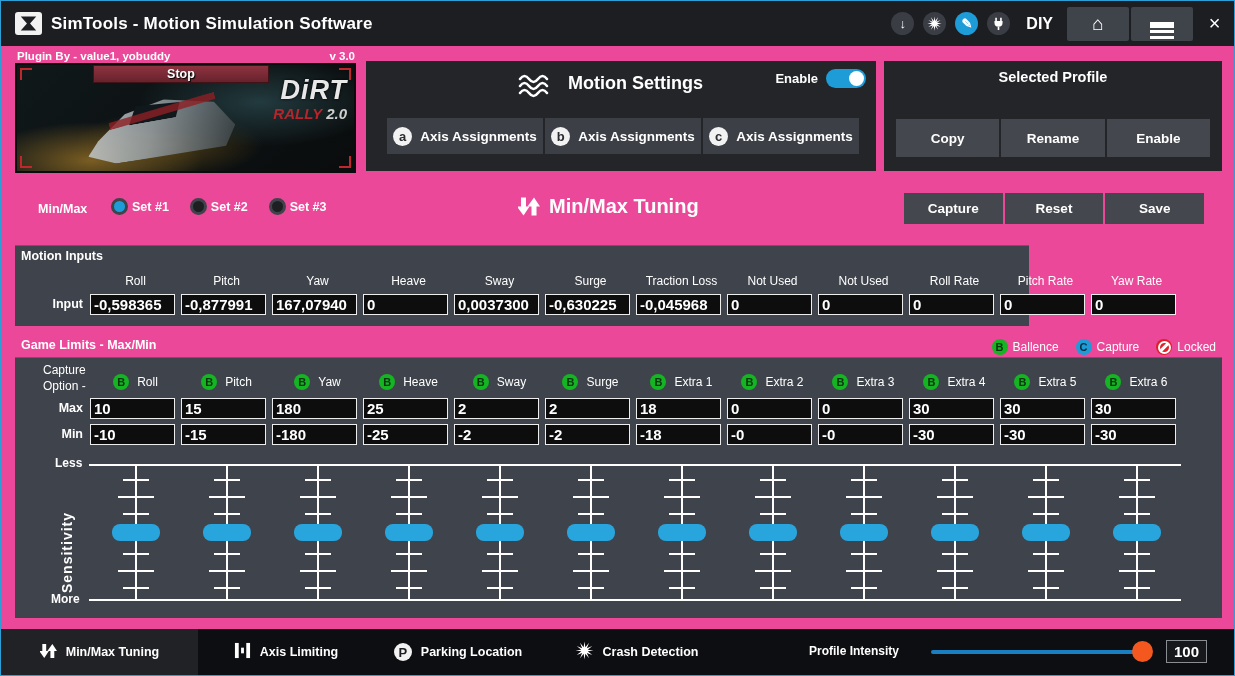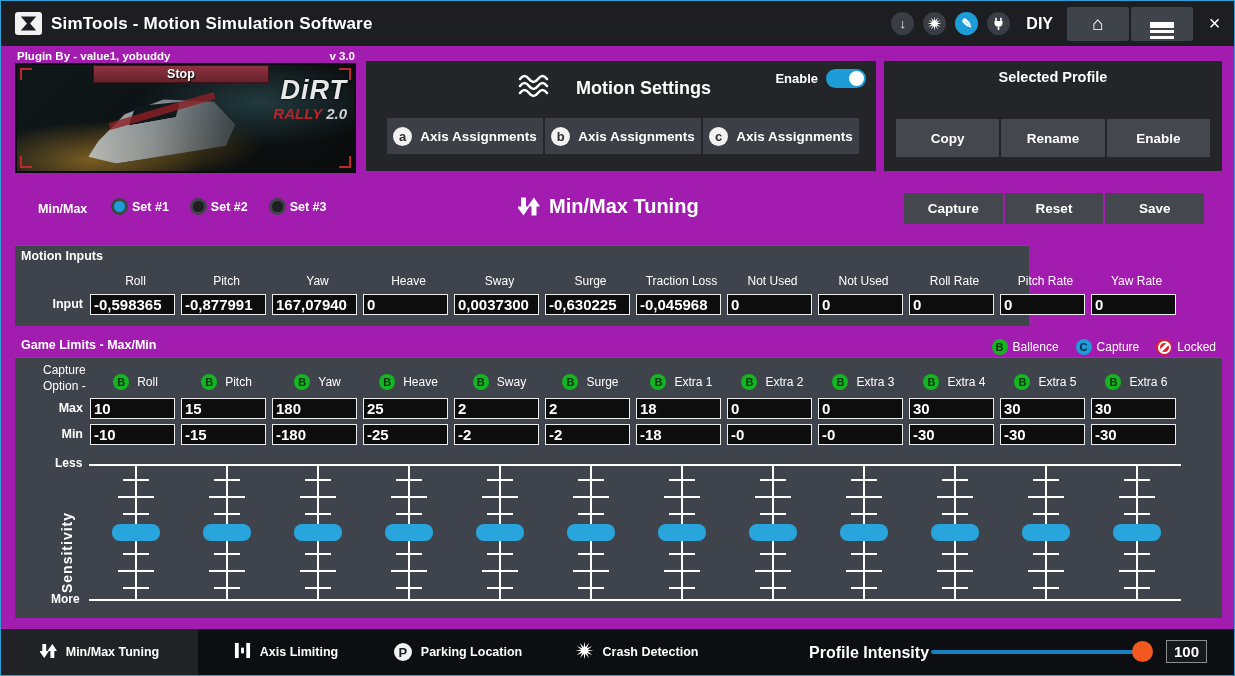--- a/index.html
+++ b/index.html
@@ -1,17 +1,17 @@
 <!DOCTYPE html>
 <html><head>
 <meta charset="utf-8">
 <style>
   * { margin:0; padding:0; box-sizing:border-box; }
   body { background:#000; font-family:"Liberation Sans", sans-serif; }
-  #window { position:relative; width:1235px; height:676px; background:#a21caf;
+  #window { position:relative; width:1235px; height:676px; background:#ec4899;
             border:1px solid #2b9fd6; overflow:hidden; color:#fff; }
 
   
   .titlebar { position:absolute; left:0; top:0; right:0; height:45px; background:#1c1e22;
               display:flex; align-items:center; }
   .logo { width:27px; height:23px; background:#f2f2f2; border-radius:3px; margin-left:14px;
           display:flex; align-items:center; justify-content:center; flex:0 0 auto; }
   .app-title { font-size:17px; font-weight:bold; margin-left:9px; letter-spacing:.2px; }
   .tb-right { margin-left:auto; display:flex; align-items:center; }
   .tcircle { width:23px; height:23px; border-radius:50%; background:#3a3d44; margin-left:9px;
@@ -51,21 +51,21 @@
   .dirt-line2 { font-size:15px; font-weight:bold; font-style:italic; color:#b6252b; margin-top:2px; }
   .dirt-line2 .v20 { color:#cfcfcf; }
   .corner { position:absolute; width:12px; height:12px; border:2px solid #c0272d; }
   .corner.tl { left:3px; top:3px; border-right:none; border-bottom:none; }
   .corner.tr { right:3px; top:3px; border-left:none; border-bottom:none; }
   .corner.bl { left:3px; bottom:3px; border-right:none; border-top:none; }
   .corner.br { right:3px; bottom:3px; border-left:none; border-top:none; }
 
   
   .ms-panel { position:absolute; left:365px; top:60px; width:510px; height:110px; background:#232529; }
-  .ms-head { position:absolute; left:150px; top:12px; display:flex; align-items:center; gap:20px; }
+  .ms-head { position:absolute; left:150px; top:12px; display:flex; gap:12px; }
   .ms-title { font-size:18px; font-weight:bold; }
   .enable-wrap { position:absolute; right:10px; top:8px; display:flex; align-items:center; gap:8px; }
   .enable-label { font-size:13px; font-weight:bold; }
   .toggle { width:40px; height:19px; border-radius:10px; background:#1e9cd7; position:relative; }
   .toggle .knob { position:absolute; right:2px; top:2px; width:15px; height:15px; border-radius:50%; background:#fff; }
   .ms-buttons { position:absolute; left:21px; right:17px; top:57px; height:36px; display:flex; gap:2px; }
   .ms-axis-btn { flex:1; background:#3c4046; display:flex; align-items:center; justify-content:center;
                  gap:8px; font-size:13.5px; font-weight:bold; }
   .circle-letter { width:19px; height:19px; border-radius:50%; background:#f2f2f2; color:#2b2d31;
                    display:flex; align-items:center; justify-content:center; font-size:13px; font-weight:bold; }
@@ -144,21 +144,21 @@
   .sl-handle { position:absolute; left:50%; transform:translateX(-50%); top:60px; width:48px; height:17px;
                border-radius:8px; background:#29a5dd; }
 
   
   .footer { position:absolute; left:0; right:0; bottom:0; height:46px; background:#0d0e11; }
   .ftab { position:absolute; top:0; height:46px; display:flex; align-items:center; justify-content:center;
           gap:9px; font-size:12.5px; font-weight:bold; }
   .ftab.active { background:#202226; }
   .pcircle { width:18px; height:18px; border-radius:50%; background:#f2f2f2; color:#1c1e22;
              display:flex; align-items:center; justify-content:center; font-size:13px; font-weight:bold; }
-  .intensity-label { position:absolute; left:808px; top:15px; font-size:16px; font-weight:bold; }
+  .intensity-label { position:absolute; left:808px; top:15px; font-size:12px; font-weight:bold; }
   .intensity-track { position:absolute; left:930px; top:21px; width:212px; height:4px; background:#1a7fc0; border-radius:2px; }
   .intensity-knob { position:absolute; left:1131px; top:12px; width:21px; height:21px; border-radius:50%; background:#f4581e; }
   .intensity-value { position:absolute; left:1165px; top:11px; width:41px; height:23px; background:#17181c;
                      border:1px solid #8a8d92; display:flex; align-items:center; justify-content:center;
                      font-size:15px; font-weight:bold; }
 </style>
 </head>
 <body>
 
 <div id="window">

